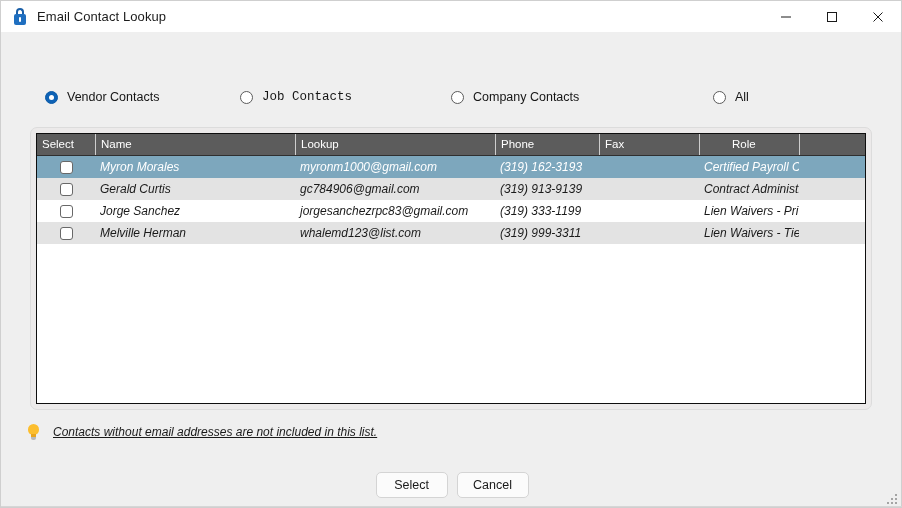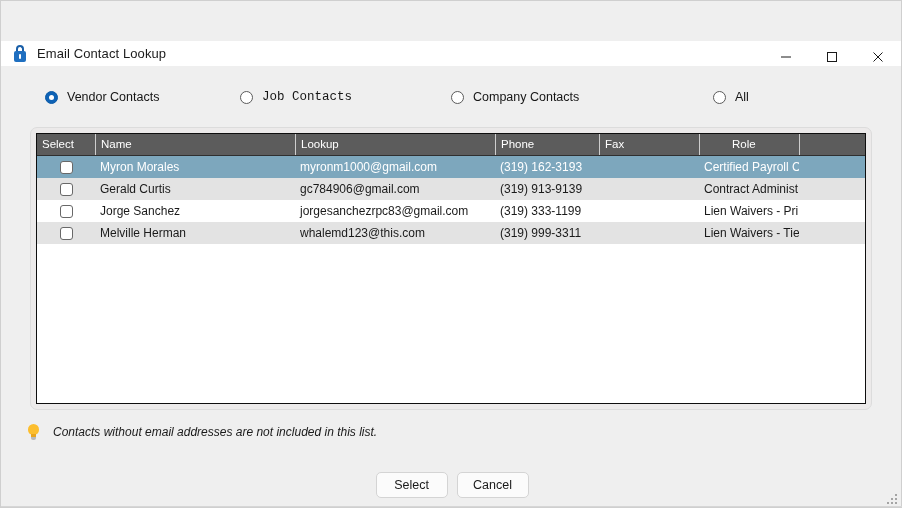--- a/index.html
+++ b/index.html
@@ -36,25 +36,24 @@
     left: 0; top: 0;
     width: 902px; height: 508px;
     background: #efefef;
     box-sizing: border-box;
     border: 1px solid #cfcfcf;
   }
 
   
   .titlebar {
     position: relative;
-    height: 25px;
-    background: #ffffff;
-    display: flex;
-    align-items: center;
-    margin-top: 40px;
+    height: 31px;
+    background: #ffffff;
+    display: flex;
+    align-items: center;
   }
   .title-lock {
     margin-left: 11px;
     width: 16px; height: 17px;
     position: relative;
     flex: none;
   }
   .title-lock .shackle {
     position: absolute;
     left: 4px; top: 0;
@@ -180,21 +179,21 @@
   
   .c-select { width: 58px; }
   .c-name   { width: 200px; }
   .c-email  { width: 200px; }
   .c-phone  { width: 104px; }
   .c-fax    { width: 100px; }
   .c-role   { width: 100px; padding-left: 32px; }
   .c-pad    { flex: 1; }
 
   
-  .grid-body { background: #ffffff; }
+  .grid-body { background: #ffffff; font-style: italic; }
   .row {
     display: flex;
     height: 22px;
     align-items: center;
     background: #ffffff;
   }
   .row.alt { background: #e3e3e3; }
   .row.selected { background: #7da7bd; }
   .row.selected .cell { color: #ffffff; }
   .cell {
@@ -251,20 +250,21 @@
     left: 4px; top: 13px;
     width: 5px; height: 3px;
     background: #b9b9b9;
     border-radius: 0 0 2px 2px;
   }
   .hint-text {
     margin-left: 13px;
     font-size: 12px;
     font-style: italic;
     color: #1a1a1a;
+    text-decoration: underline;
   }
 
   
   .btn-row {
     position: absolute;
     left: 0; top: 471px;
     width: 902px;
     display: flex;
     justify-content: center;
     gap: 9px;
@@ -405,21 +405,21 @@
           <div class="cell c-fax"></div>
           <div class="cell c-role">Lien Waivers - Pri...</div>
           <div class="cell c-pad"></div>
         </div>
 
         <div class="row alt">
           <div class="cell c-select">
             <span class="cbox"></span>
           </div>
           <div class="cell c-name">Melville Herman</div>
-          <div class="cell c-email">whalemd123@this.com</div>
+          <div class="cell c-email">whalemd123@list.com</div>
           <div class="cell c-phone">(319) 999-3311</div>
           <div class="cell c-fax"></div>
           <div class="cell c-role">Lien Waivers - Tier</div>
           <div class="cell c-pad"></div>
         </div>
 
       </div>
     </div>
   </div>
 

